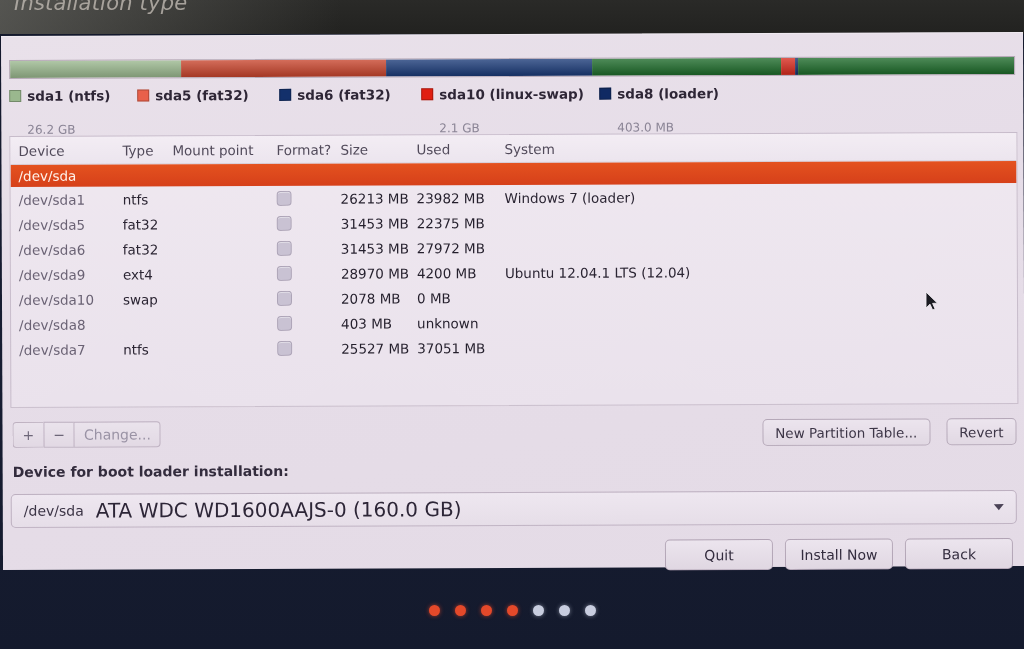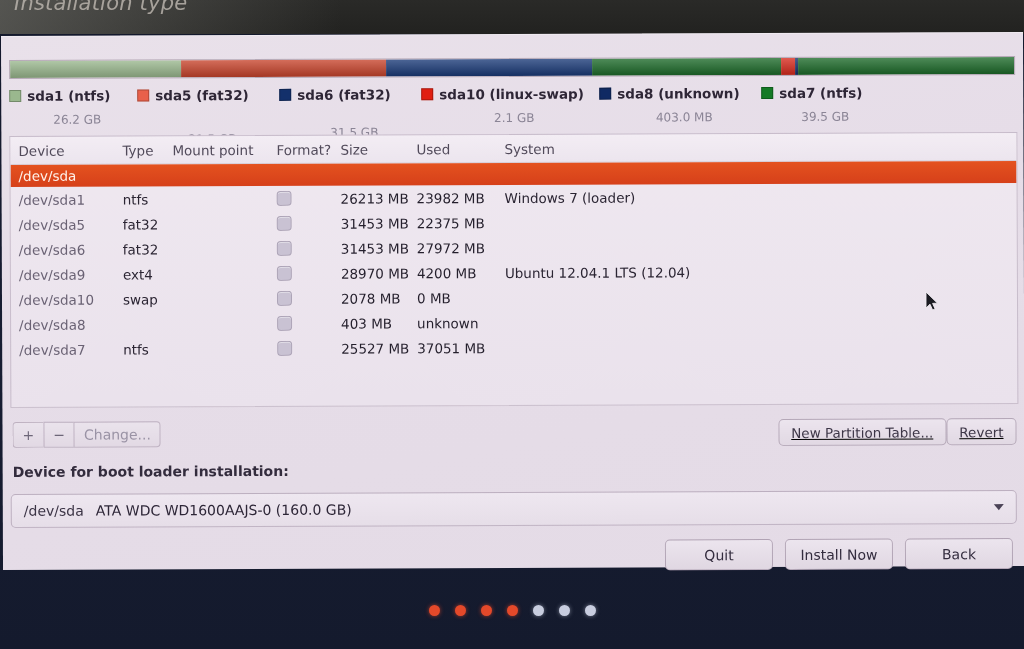--- a/index.html
+++ b/index.html
@@ -112,23 +112,22 @@
   .legend-label {
     font-size: 13.5px;
     font-weight: bold;
     color: #2e2636;
     white-space: nowrap;
   }
   .legend-size {
     font-size: 12px;
     color: #8b8596;
     margin-left: 18px;
-    margin-top: 8px;
-    white-space: nowrap;
-    text-align: center;
+    margin-top: 18px;
+    white-space: nowrap;
   }
 
   
   #partition-table {
     position: absolute;
     left: 8px; top: 100px;
     width: 1008px; height: 272px;
     background: linear-gradient(180deg, #efe8f0 0%, #eae2ec 100%);
     border: 1px solid rgba(120,100,125,.30);
     overflow: hidden;
@@ -207,22 +206,21 @@
     padding: 0 9px;
   }
   .tool-btn:first-child { border-radius: 4px 0 0 4px; }
   .tool-btn:last-child  { border-radius: 0 4px 4px 0; border-right: 1px solid rgba(120,100,125,.35); }
   #btn-change { color: #9a93a5; }
 
   #right-table-buttons {
     position: absolute;
     right: 8px; top: 386px;
     display: flex;
-    gap: 0;
-    text-decoration: underline;
+    gap: 16px;
   }
   .std-btn {
     height: 27px;
     padding: 0 12px;
     display: flex;
     align-items: center;
     justify-content: center;
     font-size: 13.5px;
     color: #3d3647;
     background: linear-gradient(180deg, #ece5ee 0%, #e1d8e3 100%);
@@ -249,21 +247,21 @@
     display: flex;
     align-items: center;
     padding: 0 12px;
   }
   #bootloader-device {
     font-size: 14px;
     color: #3b3445;
     margin-right: 12px;
   }
   #bootloader-desc {
-    font-size: 14px;
+    font-size: 20px;
     color: #2d2637;
   }
   #combo-arrow {
     margin-left: auto;
     width: 0; height: 0;
     border-left: 5px solid transparent;
     border-right: 5px solid transparent;
     border-top: 6px solid #4a4256;
   }
 
@@ -360,30 +358,23 @@
       <div class="legend-item" style="width: 178px;">
         <div class="legend-top">
           <span class="legend-swatch" style="background: rgb(224, 31, 18);"></span>
           <span class="legend-label">sda10 (linux-swap)</span>
         </div>
         <div class="legend-size">2.1 GB</div>
       </div>
       <div class="legend-item" style="width: 162px;">
         <div class="legend-top">
           <span class="legend-swatch" style="background: rgb(16, 42, 99);"></span>
-          <span class="legend-label">sda8 (unknown)</span>
+          <span class="legend-label">sda8 (loader)</span>
         </div>
         <div class="legend-size">403.0 MB</div>
-      </div>
-      <div class="legend-item" style="width: 120px;">
-        <div class="legend-top">
-          <span class="legend-swatch" style="background: rgb(21, 122, 38);"></span>
-          <span class="legend-label">sda7 (ntfs)</span>
-        </div>
-        <div class="legend-size">39.5 GB</div>
       </div>
     </div>
 
   <div id="partition-table">
     <div id="table-header">
         <div class="th col-device">Device</div>
         <div class="th col-type">Type</div>
         <div class="th col-mount">Mount point</div>
         <div class="th col-format">Format?</div>
         <div class="th col-size">Size</div>

